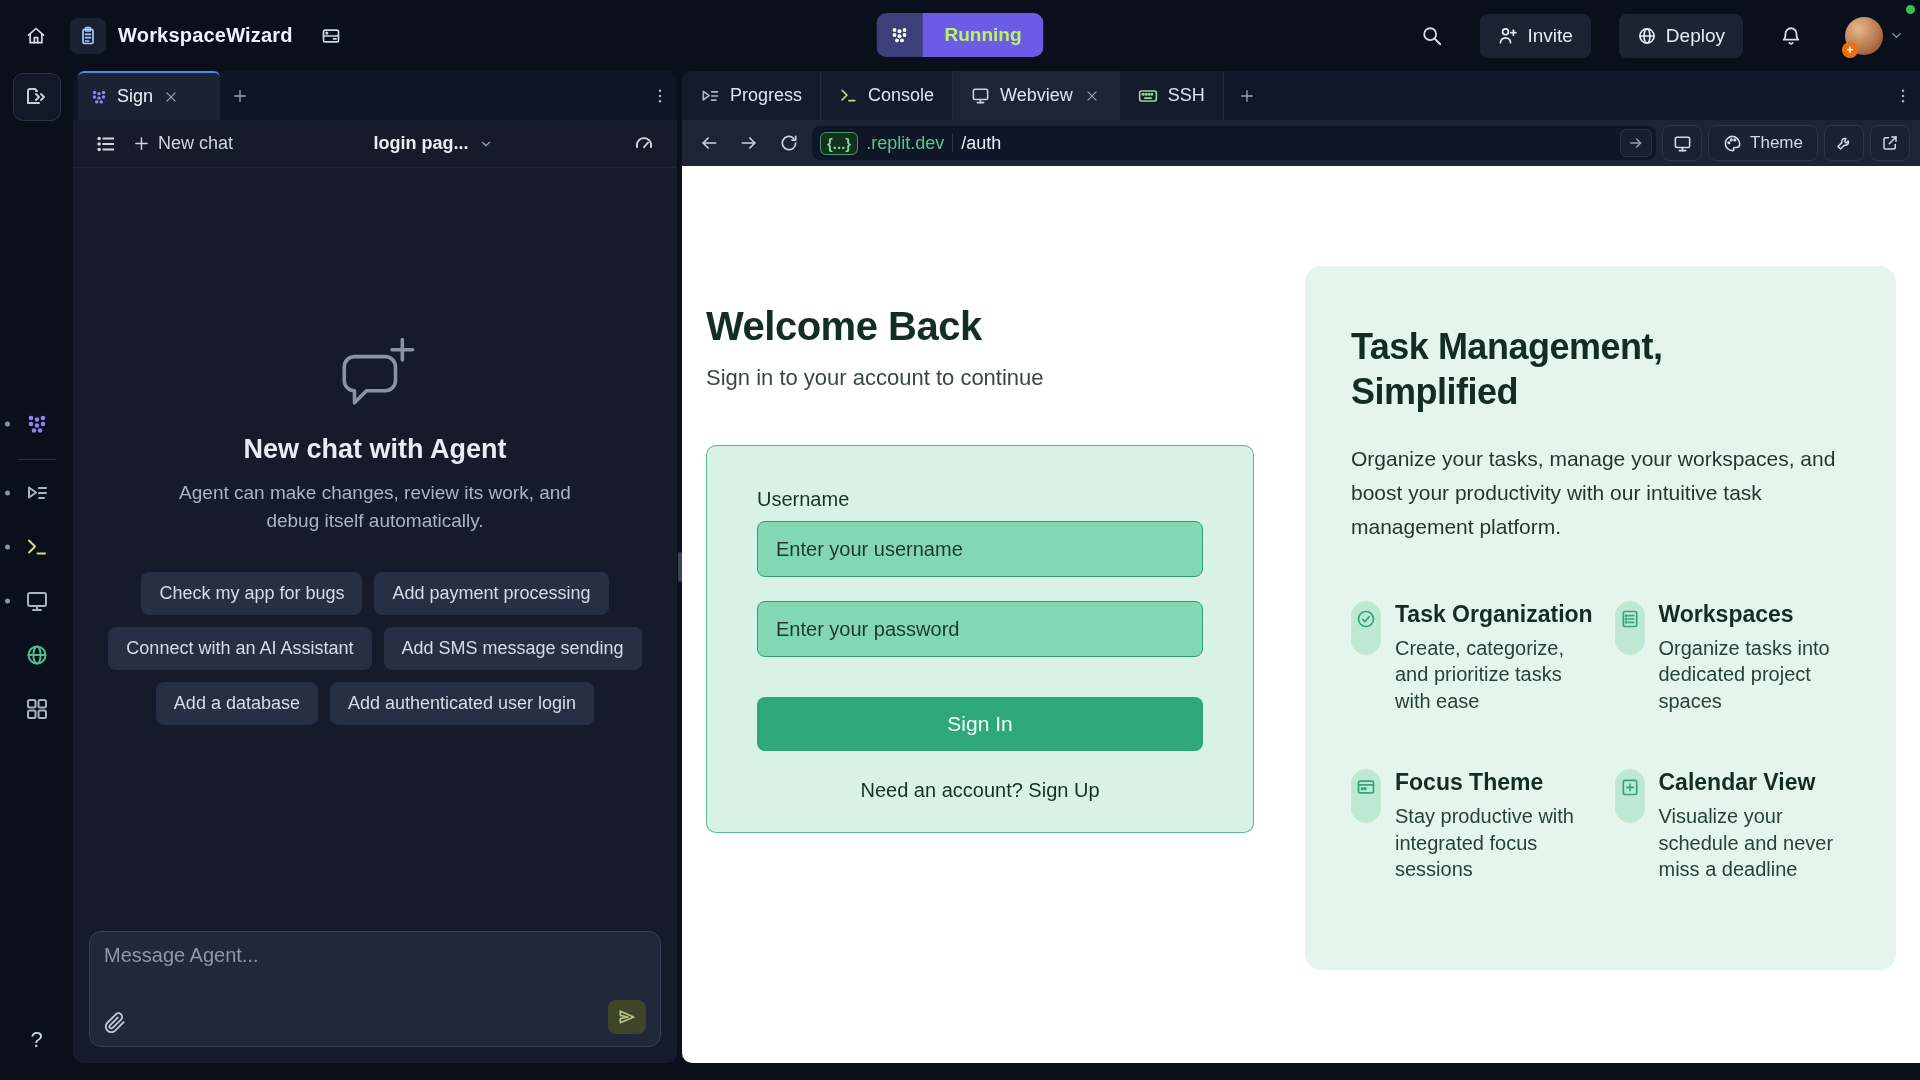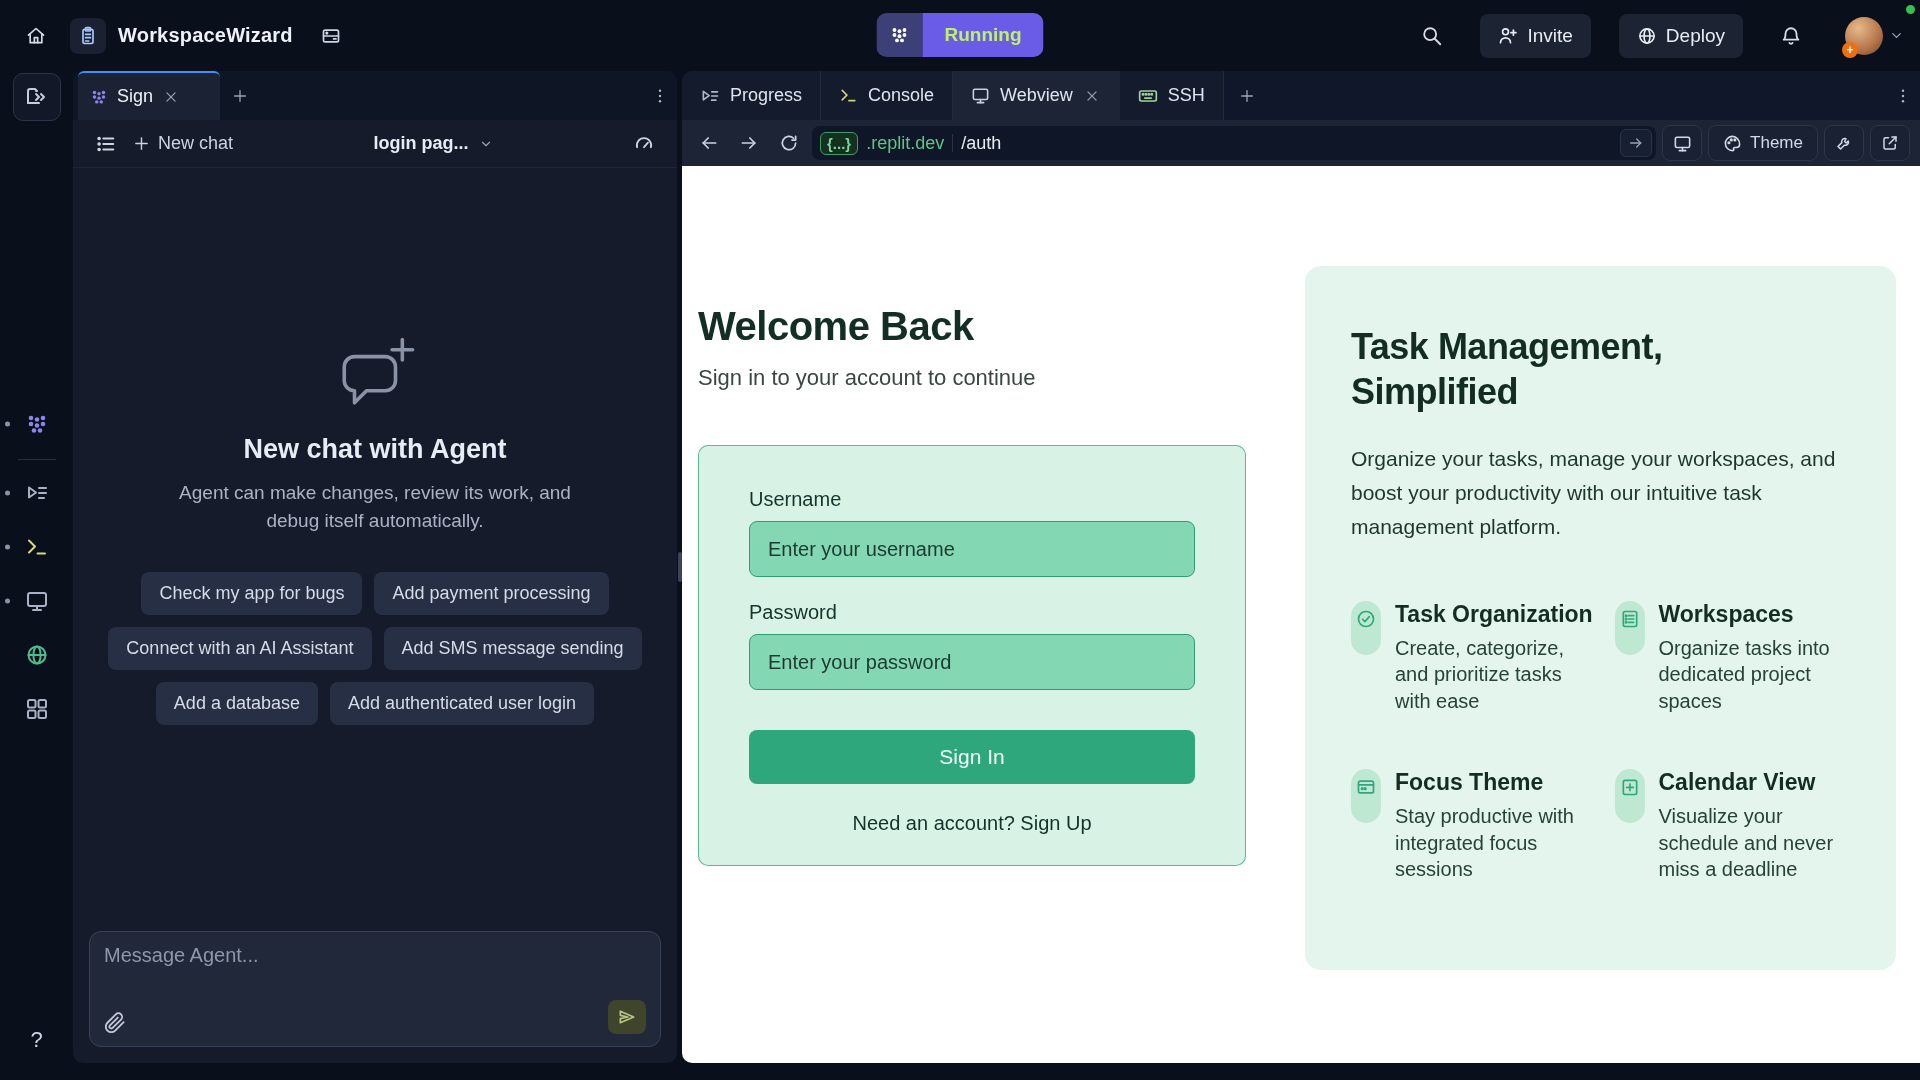--- a/index.html
+++ b/index.html
@@ -94,21 +94,21 @@
   .url-path { color:#e7ecf4; font-size:18px; flex:1; }
   .go-btn { width:32px; height:28px; border:1px solid #2b3446; background:#171f33; border-radius:6px; color:#9aa3b5;
             display:flex; align-items:center; justify-content:center; cursor:pointer; }
   .chrome-btn { height:36px; border:1px solid #2d3548; background:#1a2133; border-radius:8px; color:#d3dae6;
                 display:flex; align-items:center; justify-content:center; gap:8px; cursor:pointer; font-size:17px; }
   .chrome-btn.icon-only { width:40px; }
   .chrome-btn.theme { padding:0 14px; }
 
   
   .webview { flex:1; background:#ffffff; position:relative; overflow:hidden; }
-  .login-col { position:absolute; left:16px; top:138px; width:548px; }
+  .login-col { position:absolute; left:24px; top:138px; width:548px; }
   .login-h1 { font-size:40px; font-weight:800; color:#132e25; letter-spacing:-.5px; }
   .login-sub { margin-top:16px; font-size:22px; color:#3a463f; }
   .login-card { margin-top:54px; background:var(--mint_card); border:1.5px solid rgba(47,167,124,.75); border-radius:10px; padding:42px 50px 30px; }
   .field-label { font-size:20px; color:#14352b; margin-bottom:10px; }
   .mint-input { width:100%; height:56px; background:var(--input_green); border:1px solid #2f9e73; border-radius:8px;
                 padding:0 18px; font-size:20px; color:#14352b; font-family:inherit; outline:none; }
   .mint-input::placeholder { color:#1c3a30; opacity:1; }
   .field-group + .field-group { margin-top:24px; }
   .signin-btn { margin-top:40px; width:100%; height:54px; background:var(--accent_green); color:#f2fffa; border:none;
                 border-radius:8px; font-size:21px; cursor:pointer; font-family:inherit; }
@@ -509,21 +509,20 @@
     <div class="webview">
       <div class="login-col">
         <h1 class="login-h1">Welcome Back</h1>
         <div class="login-sub">Sign in to your account to continue</div>
         <div class="login-card">
           <div class="field-group">
             <div class="field-label">Username</div>
             <input class="mint-input" type="text" placeholder="Enter your username" style="">
           </div>
           <div class="field-group">
-            <div class="field-label">Password</div>
             <input class="mint-input" type="text" placeholder="Enter your password" style="">
           </div>
           <button class="signin-btn">Sign In</button>
           <div class="signup-link">Need an account? Sign Up</div>
         </div>
       </div>
 
       <div class="promo-card">
         <div class="promo-title">
           <div>Task Management,</div>

